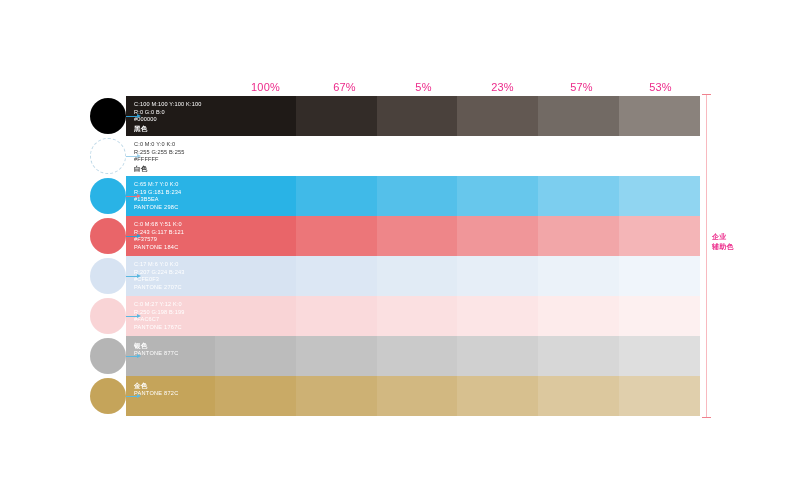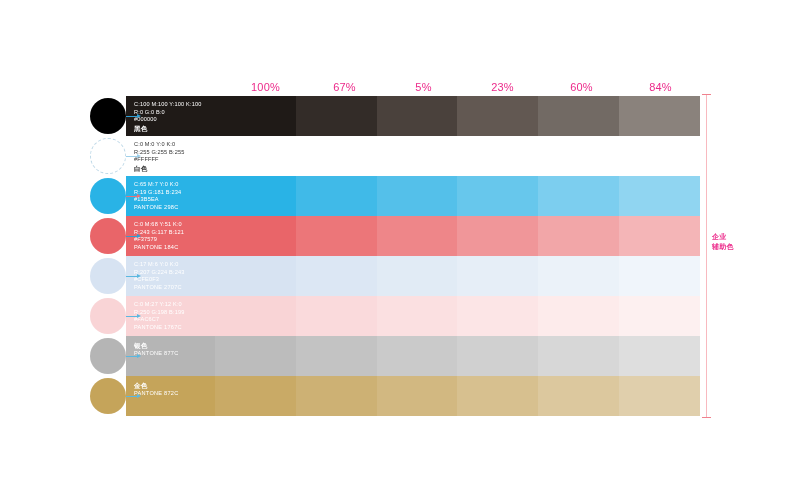--- a/index.html
+++ b/index.html
@@ -124,22 +124,22 @@
   }
 </style>
 </head>
 <body>
 
 <div id="pct-header">
     <div class="pct-cell">100%</div>
     <div class="pct-cell">67%</div>
     <div class="pct-cell">5%</div>
     <div class="pct-cell">23%</div>
-    <div class="pct-cell">60%</div>
-    <div class="pct-cell">84%</div>
+    <div class="pct-cell">57%</div>
+    <div class="pct-cell">53%</div>
   </div>
 
 <div id="palette">
     <div class="prow">
       <div class="cell-tint cell-label" style="background: rgb(31, 26, 23);">
         <div class="info" style="color: rgb(255, 255, 255);">
           <div>C:100 M:100 Y:100 K:100</div>
           <div>R:0 G:0 B:0</div>
           <div>#000000</div>
           <div class="cn">黑色</div>

